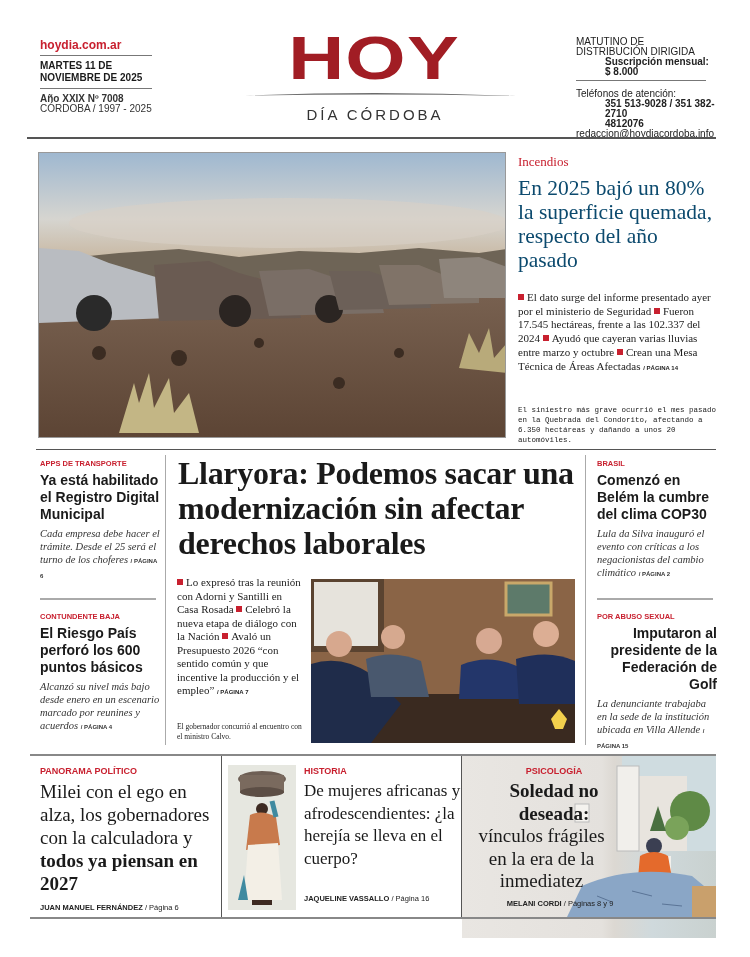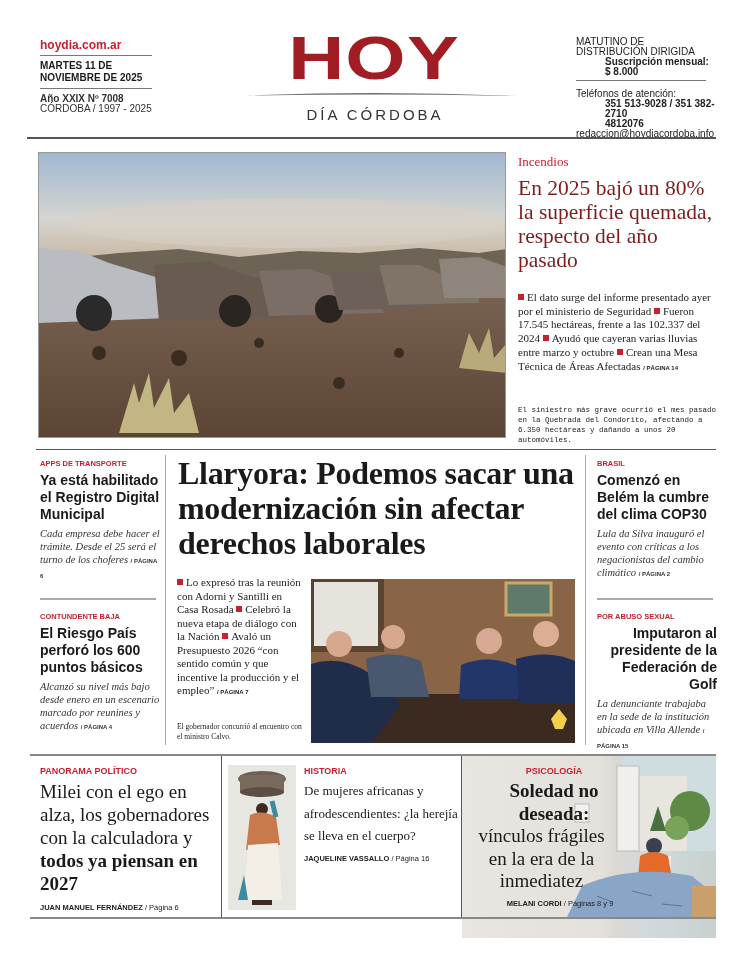--- a/index.html
+++ b/index.html
@@ -24,21 +24,21 @@
   .right-info { left: 576px; top: 37px; width: 140px; font-size: 10px; line-height: 10px; color: #222; }
   .right-info .strong { font-weight: bold; margin-left: 29px; }
   .right-info .rule { height: 1px; background: #777; margin: 3px 0 8px 0; width: 130px; }
 
   .top-rule { left: 27px; top: 137px; width: 689px; height: 2px; background: #555; }
 
   
   .lead-photo { left: 38px; top: 152px; width: 468px; height: 286px; border: 1px solid #999; overflow: hidden;
     background: linear-gradient(180deg, #a9bfd4 0%, #c9d3dc 30%, #b8aa98 45%, #8a7b6a 52%, #6d5848 60%, #7a604c 75%, #5f4a3a 100%); }
   .lead-kicker { left: 518px; top: 154px; font-size: 13px; color: #c8202f; }
-  .lead-headline { left: 518px; top: 176px; width: 200px; font-size: 21.5px; line-height: 24px; color: #7f1d1d; }
+  .lead-headline { left: 518px; top: 176px; width: 200px; font-size: 21.5px; line-height: 24px; color: #0c4a6e; }
   .lead-bullets { left: 518px; top: 291px; width: 196px; font-size: 11px; line-height: 13.7px; color: #222; }
   .bullet { display: inline-block; width: 6px; height: 6px; background: #c8202f; margin-right: 3px; vertical-align: 1px; }
   .pg { font-family: "Liberation Sans", sans-serif; font-size: 6px; font-weight: bold; text-transform: uppercase; }
   .lead-caption { left: 518px; top: 405px; width: 200px; font-size: 7.5px; line-height: 10px; color: #222; font-family: Liberation Mono, monospace; }
 
   .mid-rule { left: 36px; top: 449px; width: 680px; height: 1px; background: #555; }
 
   
   .kicker-sm { font-size: 7.5px; font-weight: bold; color: #c8202f; text-transform: uppercase; }
   .side-head { font-size: 14px; font-weight: bold; line-height: 17px; color: #1a1a1a; }
@@ -240,22 +240,22 @@
     <circle cx="34" cy="44" r="6" fill="#3d2a22"></circle>
     <path d="M22 50 Q34 44 48 52 L52 80 L18 85 Z" fill="#c87a4c"></path>
     <path d="M20 80 L50 78 L54 135 L16 135 Z" fill="#f3efe6"></path>
     <path d="M16 110 L20 135 L10 135 Z" fill="#3f8aa0"></path>
     <path d="M44 36 L48 52" stroke="#3f8aa0" stroke-width="5"></path>
     <rect x="24" y="135" width="20" height="5" fill="#3d2a22"></rect>
   </svg>
 </div>
 <div class="abs" style="left:304px;top:766px;width:160px;">
   <div class="bt-kicker">HISTORIA</div>
-  <div class="serif" style="margin-top:4px;font-size:13px;line-height:22.5px;color:#1a1a1a;">De mujeres africanas y afrodescendientes: ¿la herejía se lleva en el cuerpo?</div>
-  <div class="bt-byline" style="margin-top:6px;">
+  <div class="serif" style="margin-top:4px;font-size:17px;line-height:22.5px;color:#1a1a1a;">De mujeres africanas y afrodescendientes: ¿la herejía se lleva en el cuerpo?</div>
+  <div class="bt-byline" style="margin-top:24px;">
     <b>JAQUELINE VASSALLO</b>
     <span>/ Página 16</span>
   </div>
 </div>
 <div class="abs vrule" style="left:461px;top:756px;height:161px;background:#555;"></div>
 
 <div class="abs panel-psico">
   <svg class="abs" style="left:0;top:0;" width="254" height="161" viewBox="0 0 254 161">
     <rect x="160" y="0" width="94" height="95" fill="#cfdce0"></rect>
     <rect x="175" y="20" width="50" height="75" fill="#e8e4de"></rect>

